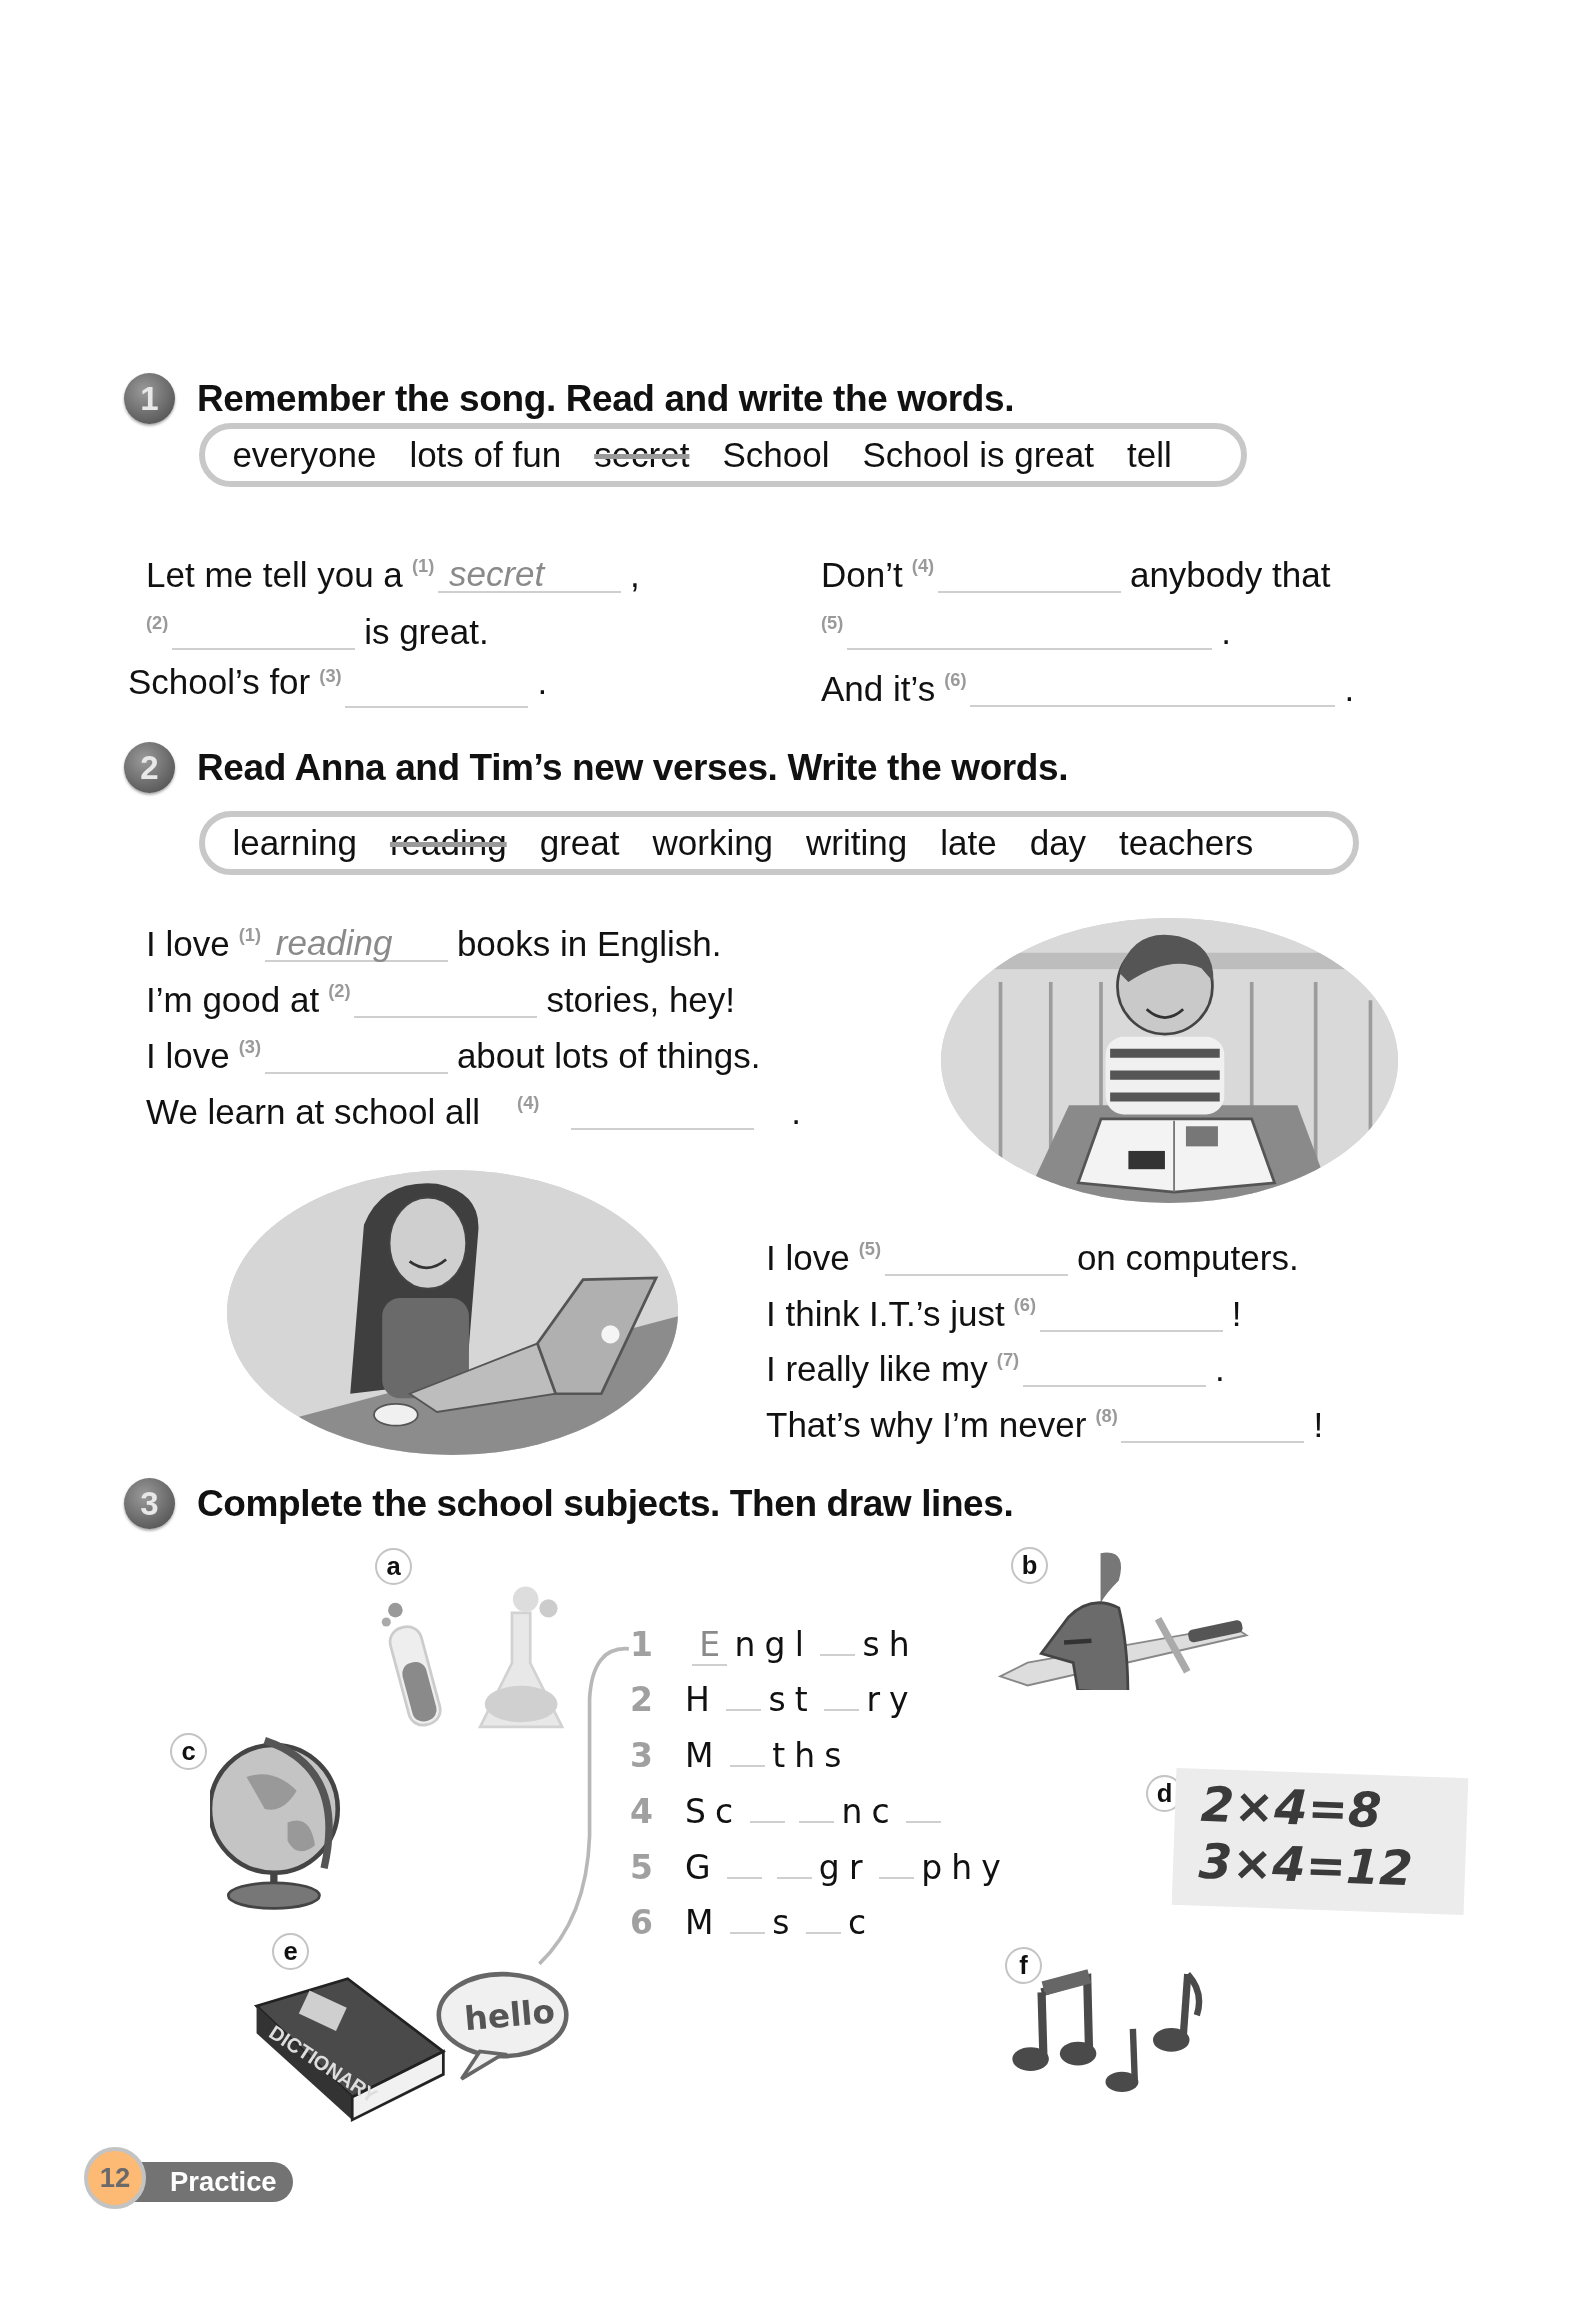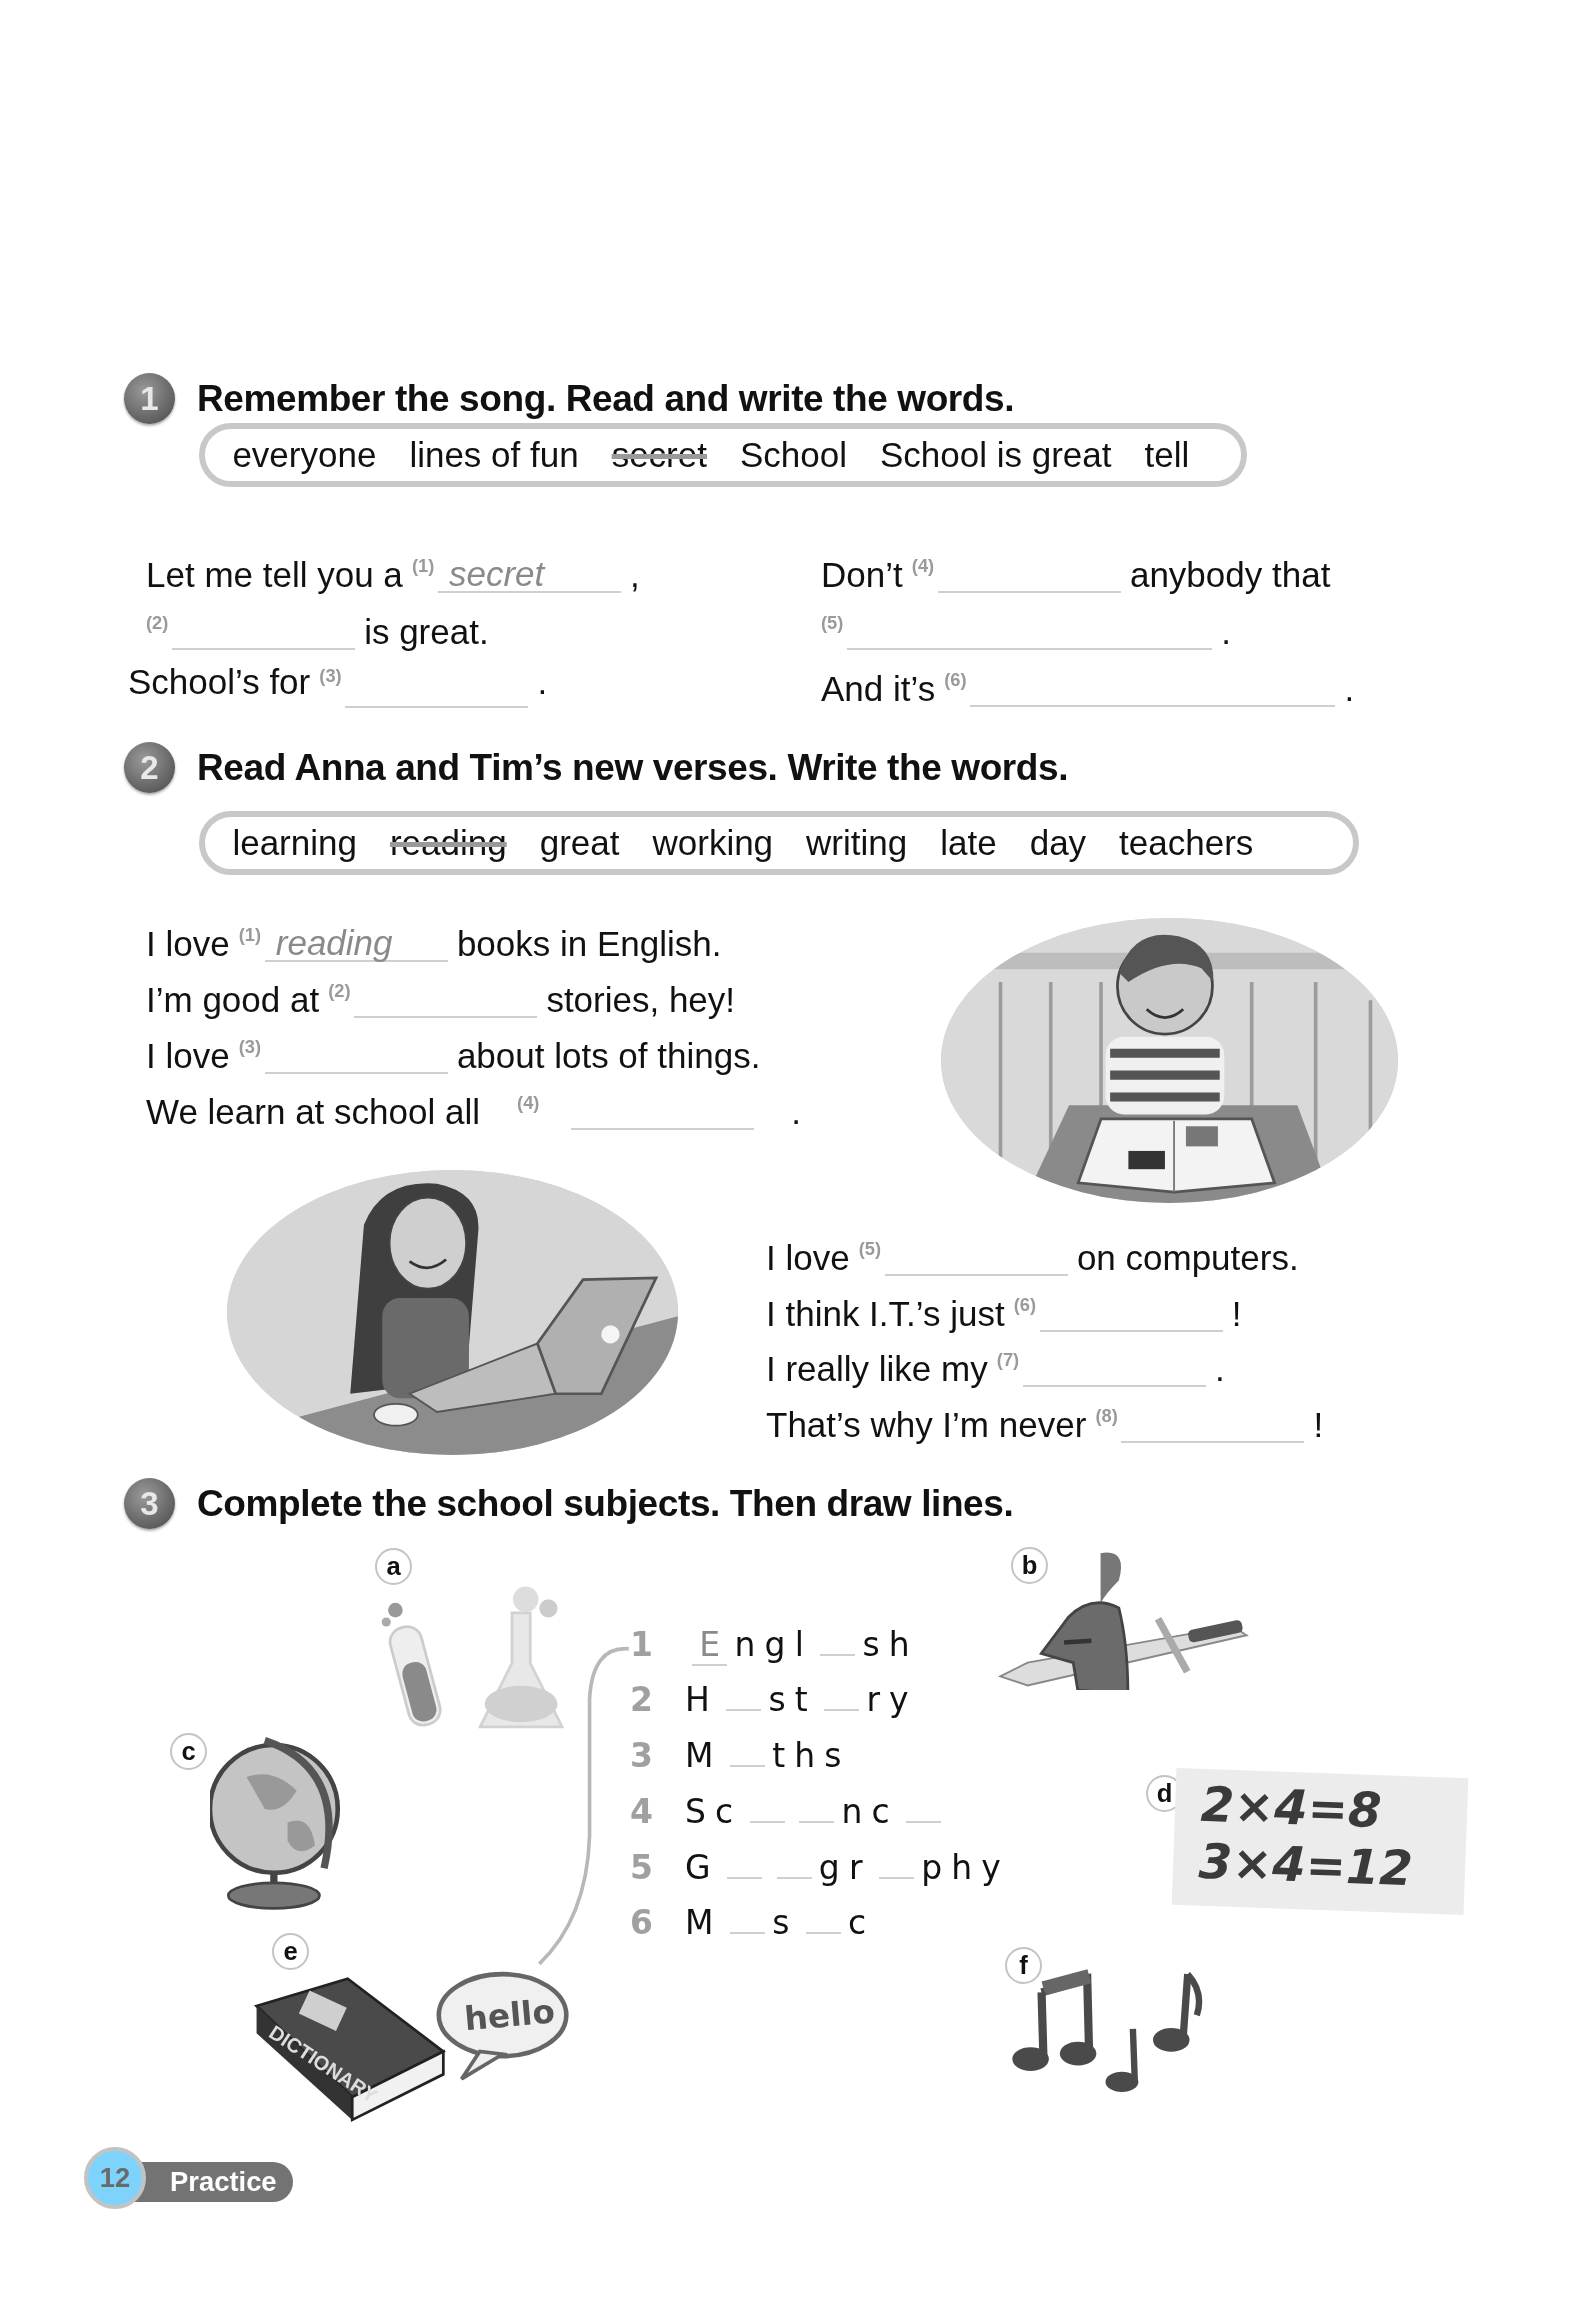--- a/index.html
+++ b/index.html
@@ -39,34 +39,34 @@
     font-family: "Liberation Sans", sans-serif; font-weight: bold; font-size: 25.6px; display: flex; align-items: center; justify-content: center; background: #fff; box-sizing: border-box; }
   .subj { position: absolute; left: 630px; font-family: "DejaVu Sans", sans-serif; font-size: 33px; display: flex; align-items: baseline; height: 55px; }
   .subj .n { color: #a0a0a0; font-weight: bold; width: 55px; }
   .subj .ch { letter-spacing: 9.1px; }
   .subj .gap { display: inline-block; width: 35px; border-bottom: 2.7px solid #cfcfcf; margin: 0 7.3px; height: 3.7px; }
   .subj .gap.filled { color: #8a8a8a; border-bottom: 2.7px solid #cfcfcf; height: auto; text-align: center; width: 35px; }
 
   
   .footer-pill { position: absolute; left: 110px; top: 2162px; width: 183px; height: 40px; background: #737373; border-radius: 20px;
     color: #fff; font-family: "Liberation Sans", sans-serif; font-weight: bold; font-size: 27.4px; display: flex; align-items: center; padding-left: 60px; box-sizing: border-box; }
-  .footer-num { position: absolute; left: 84px; top: 2147px; width: 62px; height: 62px; border-radius: 50%; background: #7dd3fc; border: 4.6px solid #c3c3c3; box-sizing: border-box;
+  .footer-num { position: absolute; left: 84px; top: 2147px; width: 62px; height: 62px; border-radius: 50%; background: #fdba74; border: 4.6px solid #c3c3c3; box-sizing: border-box;
     display: flex; align-items: center; justify-content: center; font-family: "Liberation Sans", sans-serif; font-weight: bold; font-size: 27.4px; color: #6a6a6a; }
 </style>
 </head>
 <body>
 
 <div class="ex-head" style="top:373px;">
   <div class="ex-badge">1</div>
   <div class="ex-title">Remember the song. Read and write the words.</div>
 </div>
 
 <div class="word-box" id="wb1" style="left:199px; top:423px; width:1048px;">
     <span>everyone</span>
-    <span>lines of fun</span>
+    <span>lots of fun</span>
     <span class="used">secret</span>
     <span>School</span>
     <span>School is great</span>
     <span>tell</span>
   </div>
 
 <div id="ex1-left">
     <div class="line" style="left: 146px; top: 548px; text-align: center;">
       <span>Let me tell you a</span>
       <span class="num">(1)</span>

